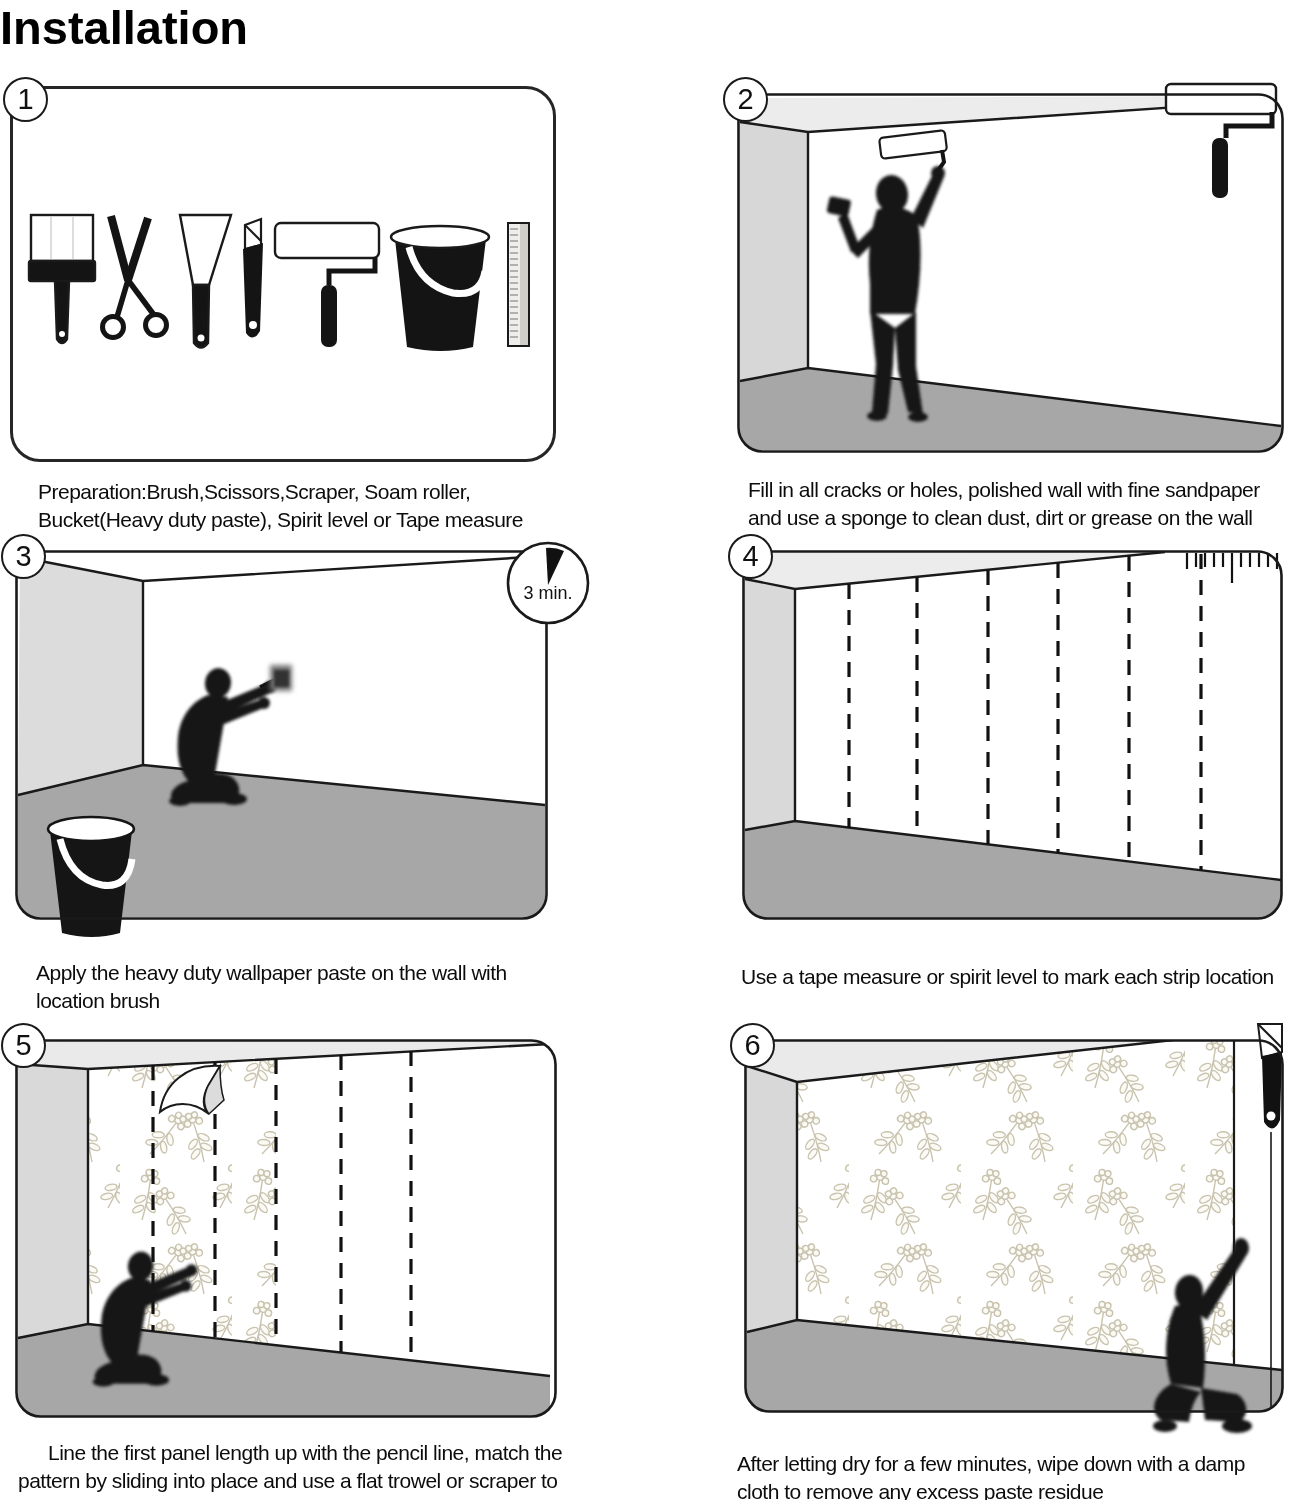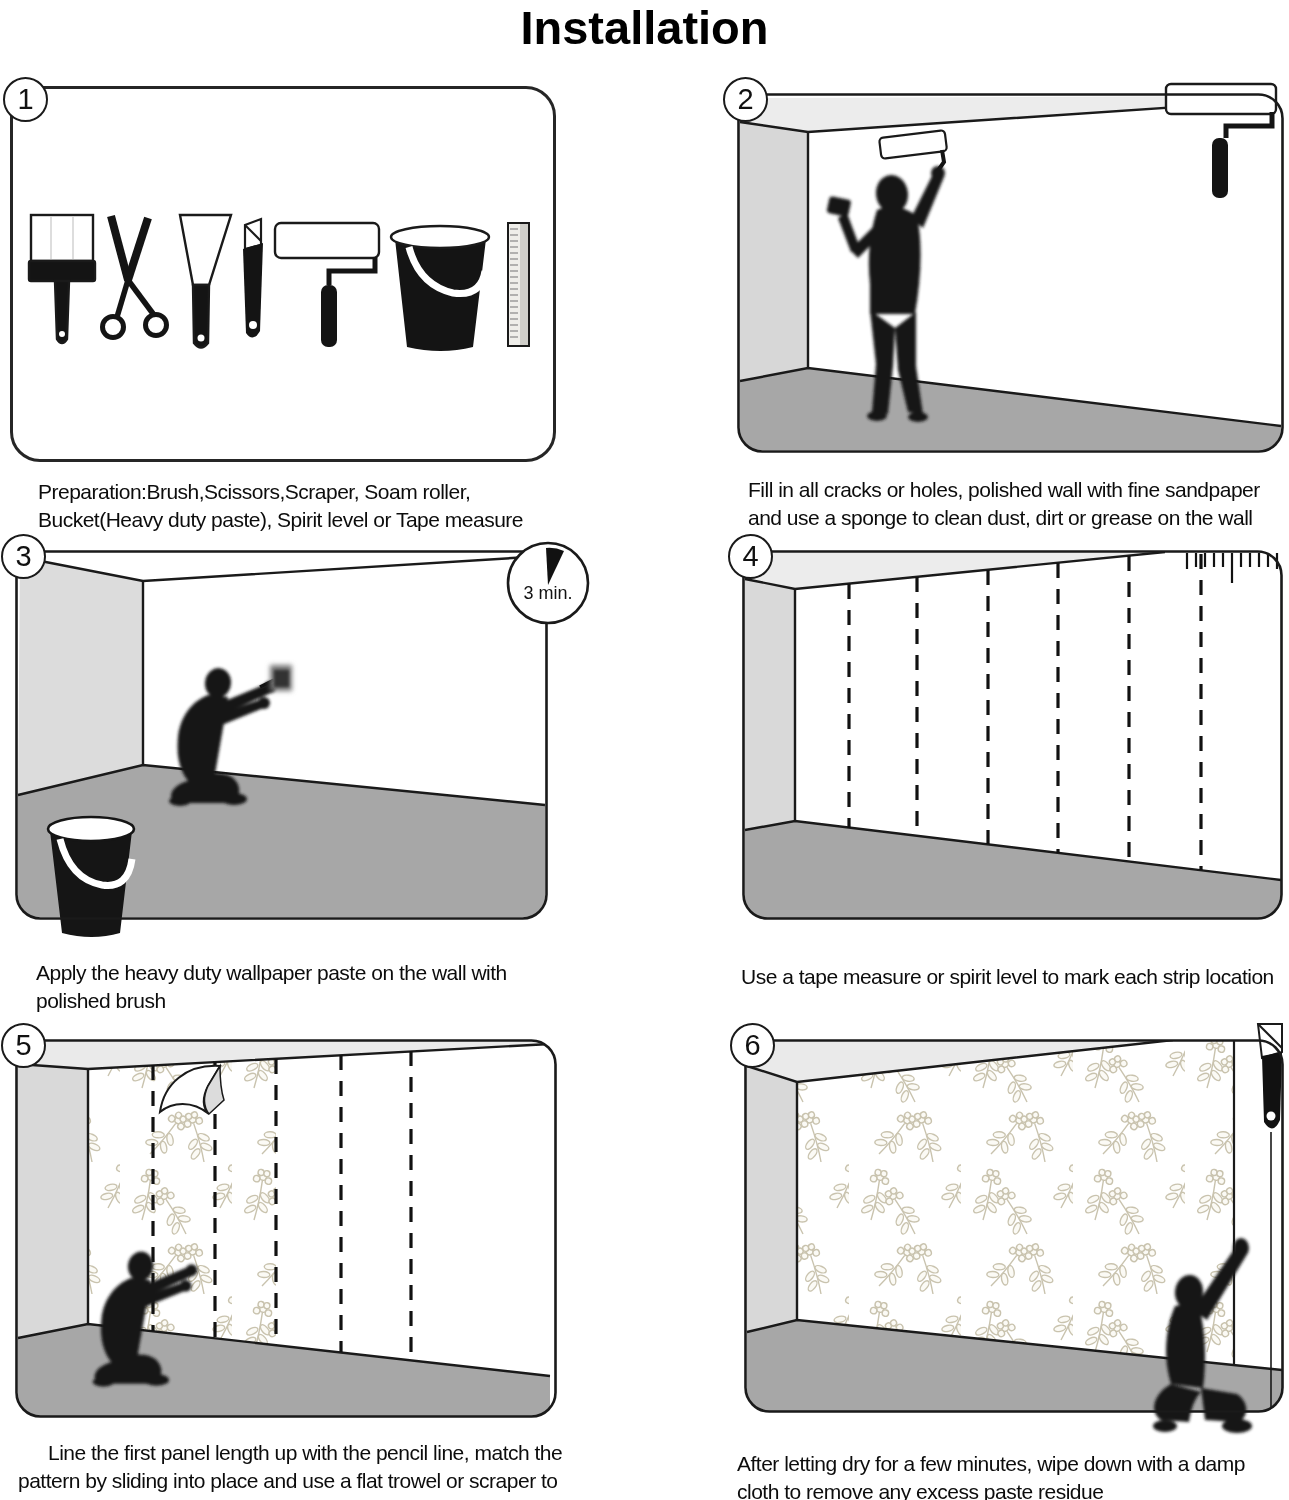--- a/index.html
+++ b/index.html
@@ -1,18 +1,18 @@
 <!DOCTYPE html>
 <html><head>
 <meta charset="utf-8">
 <style>
   html,body{margin:0;padding:0;background:#fff;}
   .page{position:relative;width:1289px;height:1500px;background:#fff;overflow:hidden;
         font-family:"Liberation Sans", sans-serif;color:#0d0d0d;}
-  .title{position:absolute;top:0;left:0;width:100%;text-align:center;margin:0;
+  .title{position:absolute;top:0;left:0;width:100%;text-align:left;margin:0;
          font-size:47px;font-weight:700;letter-spacing:0px;color:#000;}
   .step{position:absolute;}
   .s1{left:10px;top:86px;width:546px;}
   .s2{left:730px;top:86px;width:556px;}
   .s3{left:8px;top:543px;width:540px;}
   .s4{left:735px;top:543px;width:550px;}
   .s5{left:8px;top:1032px;width:548px;}
   .s6{left:737px;top:1032px;width:548px;}
   .panel{position:relative;}
   .toolbox{width:546px;height:376px;border:3px solid #262626;border-radius:30px;box-sizing:border-box;background:#fff;}
@@ -231,21 +231,21 @@
           <circle cx="0" cy="0" r="40" fill="#fff" stroke="#1a1a1a" stroke-width="2.6"></circle>
           <path d="M0,2 L-2,-35 A36,36 0 0 1 16,-32 Z" fill="#111"></path>
           <text x="0" y="16" text-anchor="middle" font-size="18" fill="#111" font-family="Liberation Sans, sans-serif">3 min.</text>
         </g>
       </svg>
     </div>
     <div class="badge">
         <span>3</span>
       </div>
     <figcaption class="caption c3">Apply the heavy duty wallpaper paste on the wall with
-polished brush</figcaption>
+location brush</figcaption>
   </figure>
 
   <figure class="step s4" style="margin:0;">
     <div class="panel">
       <svg width="550" height="384" viewBox="0 0 550 384">
         <defs>
           <clipPath id="clip4">
               <rect x="8.5" y="8.5" width="538" height="367" rx="24"></rect>
             </clipPath>
         </defs>

